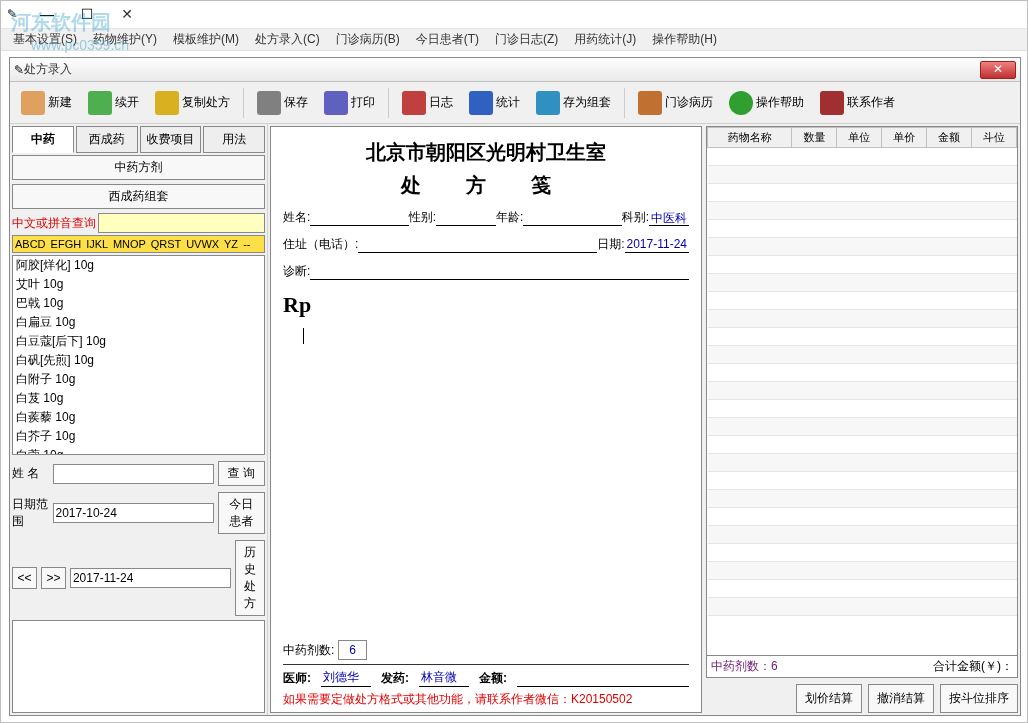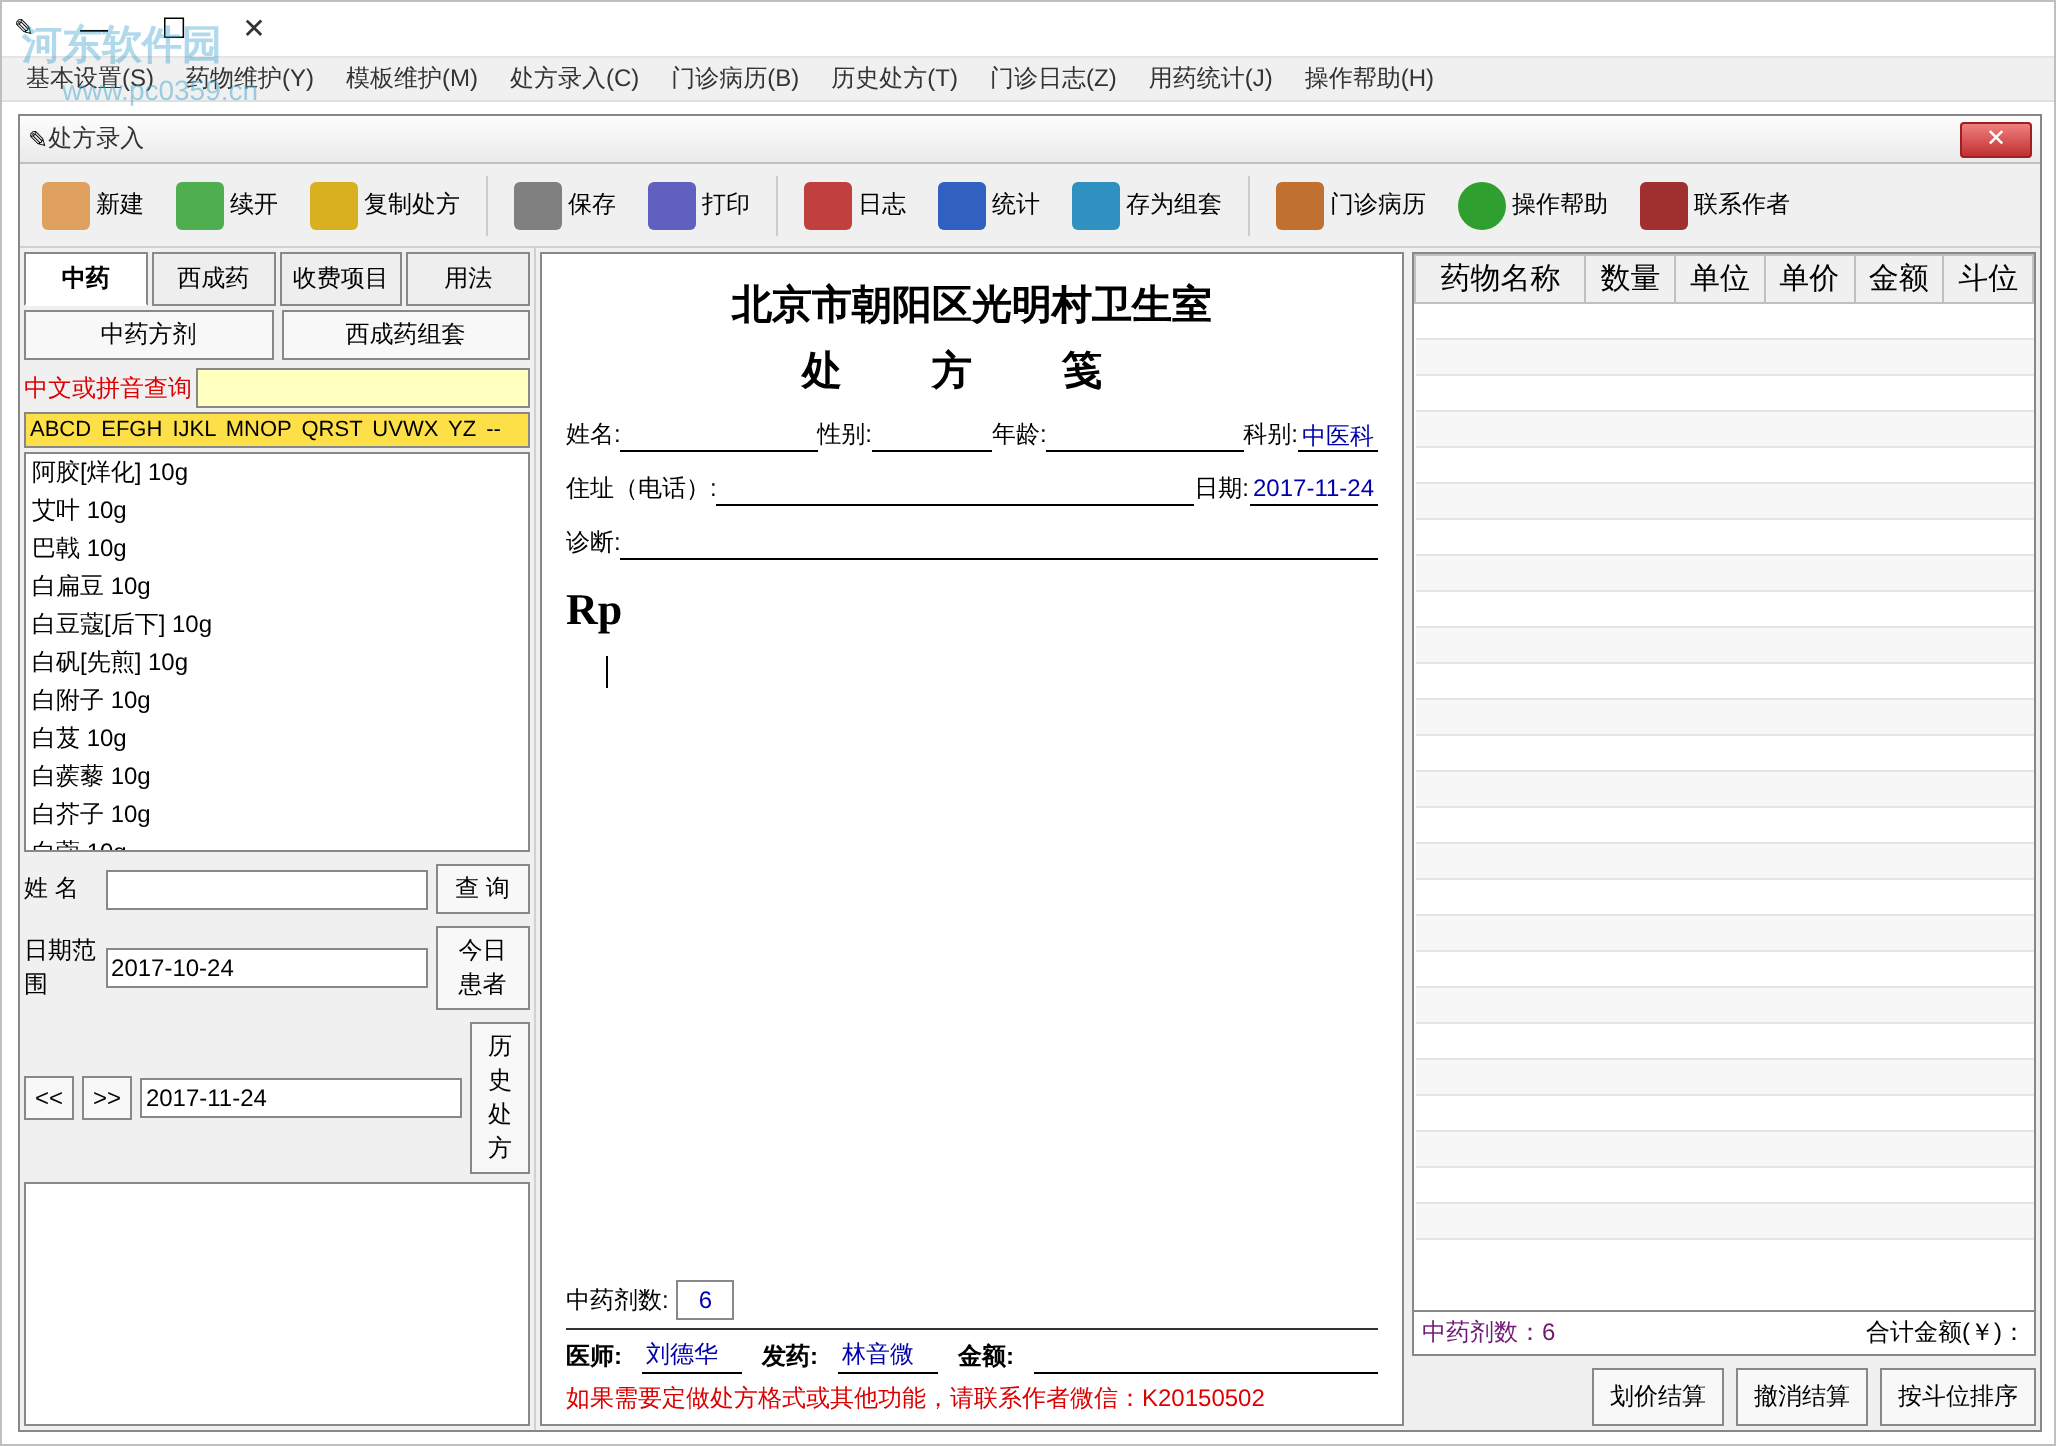--- a/index.html
+++ b/index.html
@@ -22,21 +22,21 @@
 .toolbar { height: 42px; background: #f0f0f0; border-bottom: 1px solid #d0d0d0; display: flex; align-items: center; padding: 2px 4px; gap: 2px; }
 .tbtn { display: flex; align-items: center; padding: 3px 6px; border: 1px solid transparent; cursor: pointer; gap: 3px; }
 .tbtn .ic { width: 24px; height: 24px; display:inline-block; border-radius:3px; }
 .tsep { width:1px; height:30px; background:#ccc; margin:0 4px;}
 .body-area { position: absolute; top: 66px; bottom: 0; left: 0; right: 0; display: flex; }
 .left-panel { width: 258px; background: #f0f0f0; border-right: 1px solid #d0d0d0; padding: 2px; display:flex; flex-direction:column; }
 .tab-row { display:flex; gap:2px; margin-bottom:2px; }
 .tab { flex:1; text-align:center; padding:4px 2px; border:1px solid #888; background:#eee; cursor:pointer; }
 .tab.active { background:#fff; border-bottom-color:#fff; font-weight:bold; }
 .btn { border:1px solid #888; background:#f8f8f8; padding:3px 6px; cursor:pointer; text-align:center; }
-.sub-row { display:flex; gap:4px; margin-bottom:4px; }
+.sub-row { display:flex; gap:4px; margin-bottom:4px;flex-direction:column; }
 .sub-row .btn { flex:1; }
 .search-row { display:flex; align-items:center; gap:2px; margin-bottom:2px; }
 .search-row .lbl { color:#d00; }
 .search-row input { flex:1; border:1px solid #888; background:#ffffc0; padding:2px; }
 .alpha-row { border:1px solid #888; background:#fde047; padding:2px; font-size:11px; letter-spacing:0; margin-bottom:2px; word-spacing:2px;}
 .med-list { flex:0 0 200px; border:1px solid #888; background:#fff; overflow-y:scroll; }
 .med-list div { padding:1px 3px; cursor:pointer; }
 .query-row { display:flex; align-items:center; gap:4px; margin-top:6px; }
 .query-row .lbl { width:48px; }
 .query-row input { flex:1; border:1px solid #888; padding:2px; }
@@ -56,21 +56,21 @@
 .dose-row { display:flex; align-items:center; border-bottom:1px solid #333; padding-bottom:4px; }
 .dose-row .box { border:1px solid #888; padding:2px 10px; color:#00a; margin-left:4px; }
 .sig-row { display:flex; gap:10px; margin-top:4px; align-items:flex-end; }
 .sig-row b { font-weight:bold; }
 .sig-row .uv { border-bottom:1px solid #000; color:#00a; min-width:50px; padding:0 2px; }
 .sig-row .uf { border-bottom:1px solid #000; flex:1; height:14px; }
 .note { color:#d00; margin-top:4px; }
 .right-panel { width: 316px; background:#f0f0f0; padding:2px; display:flex; flex-direction:column; }
 .grid { border:1px solid #888; background:#fff; flex:1; overflow:auto; position:relative; }
 .grid table { width:100%; border-collapse:collapse; }
-.grid th { border:1px solid #c0c0c0; background:#f0f0f0; padding:2px 1px; font-weight:normal; font-size:15px; }
+.grid th { border:1px solid #c0c0c0; background:#f0f0f0; padding:2px 1px; font-weight:normal; font-size:11px; }
 .grid td { border-bottom:1px solid #e5e5e5; height:18px; }
 .grid tr:nth-child(even) td { background:#f7f7f7; }
 .summary-row { display:flex; justify-content:space-between; border:1px solid #888; border-top:none; background:#fff; padding:2px 4px; }
 .summary-row span:first-child { color:#701a75; }
 .action-row { display:flex; gap:6px; justify-content:flex-end; margin-top:6px; }
 .action-row .btn { padding:5px 8px; }
 </style>
 </head>
 <body>
 
@@ -86,21 +86,21 @@
       <span class="close">✕</span>
     </div>
   </div>
 
   <div class="menubar">
     <span>基本设置(S)</span>
     <span>药物维护(Y)</span>
     <span>模板维护(M)</span>
     <span>处方录入(C)</span>
     <span>门诊病历(B)</span>
-    <span>历史处方(T)</span>
+    <span>今日患者(T)</span>
     <span>门诊日志(Z)</span>
     <span>用药统计(J)</span>
     <span>操作帮助(H)</span>
   </div>
 
   <div class="child-window">
     <div class="child-titlebar">
       <span>✎</span>
       <span class="title">处方录入</span>
       <span class="close-red">✕</span>

